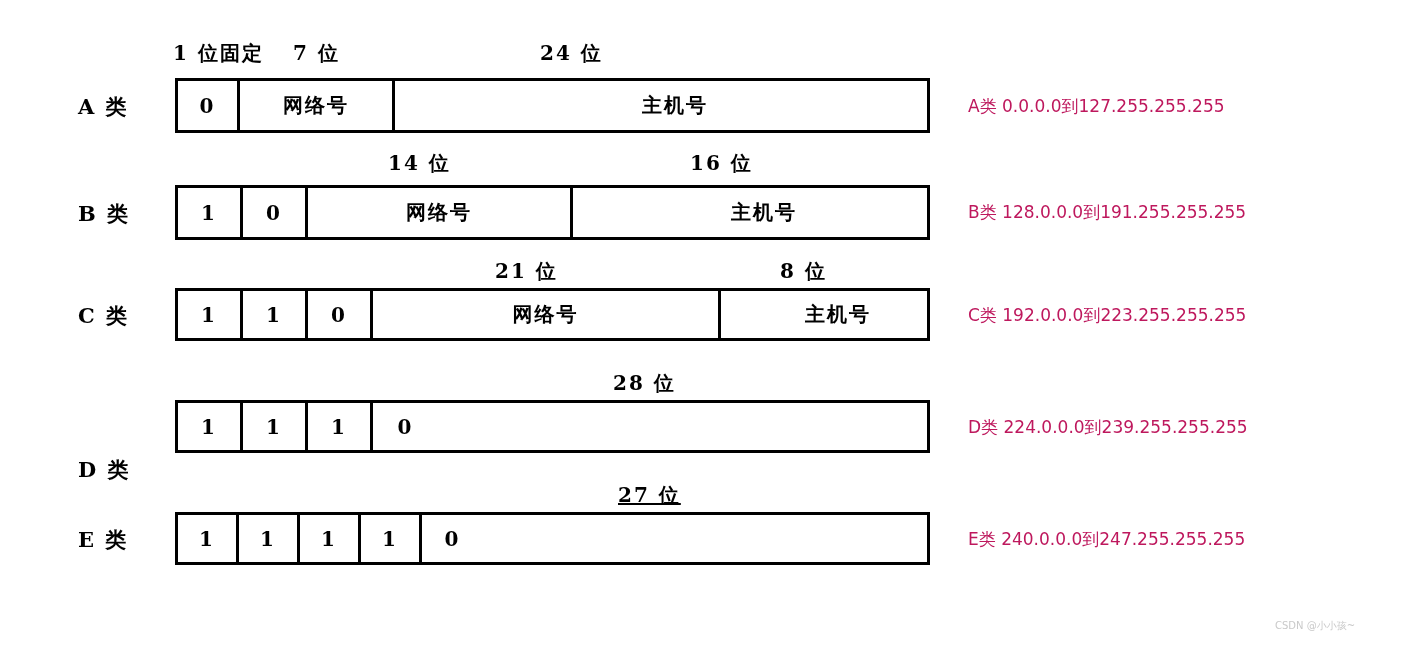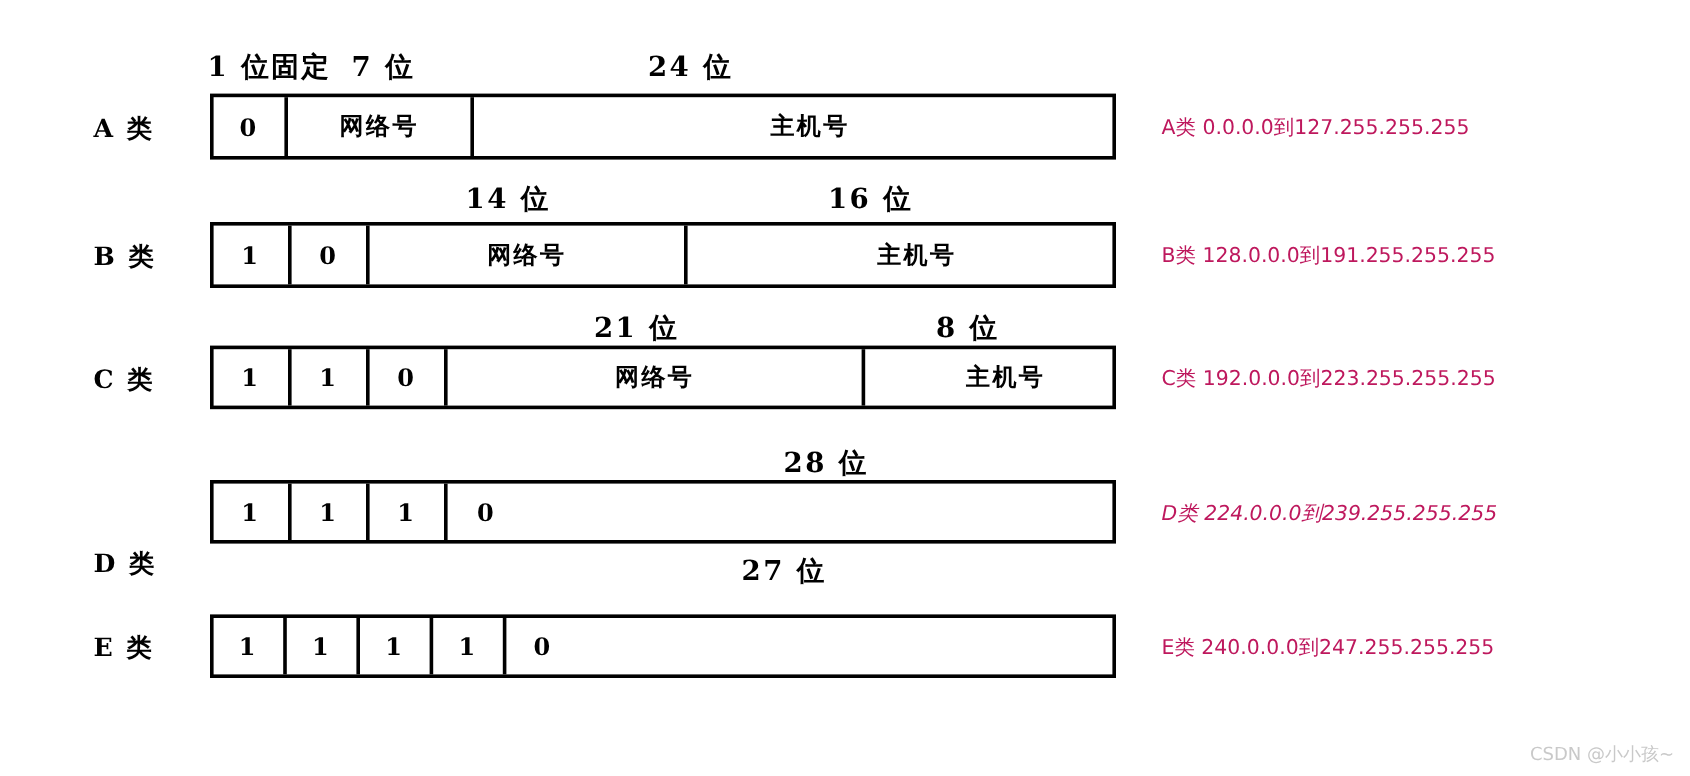--- a/index.html
+++ b/index.html
@@ -6,21 +6,21 @@
   html,body { background:#fff; }
   body { width:1408px; height:647px; position:relative; overflow:hidden;
          font-family:"DejaVu Serif", serif; }
   .stage { position:absolute; inset:0; }
 
   
   .class-label { position:absolute; left:78px; font-size:21px; font-weight:bold;
                  color:#000; letter-spacing:2px; white-space:nowrap; }
 
   
-  .hdr { position:absolute; font-size:23px; font-weight:bold; color:#000;
+  .hdr { position:absolute; font-size:20px; font-weight:bold; color:#000;
          letter-spacing:2px; white-space:nowrap; }
 
   
   .box { position:absolute; left:175px; width:755px; display:flex;
          border:3px solid #000; background:#fff; }
   .cell { display:flex; align-items:center; justify-content:center;
           border-right:3px solid #000; font-size:20px; font-weight:bold;
           color:#000; letter-spacing:2px; white-space:nowrap; }
   .cell:last-child { border-right:none; }
   .cell.grow { flex:1;padding-left:28px; }
@@ -36,34 +36,34 @@
           font-size:17px; color:#be185d; white-space:nowrap; }
 
   
   .rA .class-label { top:93px; }  .rA .box { top:78px; }
   .rB .class-label { top:200px; } .rB .box { top:185px; }
   .rC .class-label { top:302px; } .rC .box { top:288px; }
   .rD .class-label { top:414px;margin-top:42px; } .rD .box { top:400px; }
   .rE .class-label { top:526px; } .rE .box { top:512px; }
 
   .rA .note { top:95px; }  .rB .note { top:201px; } .rC .note { top:304px; }
-  .rD .note { top:416px;font-style:italic; } .rE .note { top:528px; }
+  .rD .note { top:416px; } .rE .note { top:528px; }
 
   .rA .hdr-0 { left:173px; top:40px; }
   .rA .hdr-1 { left:293px; top:40px; }
   .rA .hdr-2 { left:540px; top:40px; }
   .rB .hdr-0 { left:388px; top:150px; }
   .rB .hdr-1 { left:690px; top:150px; }
   .rC .hdr-0 { left:495px; top:258px; }
   .rC .hdr-1 { left:780px; top:258px; }
-  .rD .hdr-0 { left:613px; top:370px;margin-left:40px; }
-  .rE .hdr-0 { left:618px; top:460px; }
+  .rD .hdr-0 { left:613px; top:370px; }
+  .rE .hdr-0 { left:618px; top:482px;text-decoration:underline; }
 
   .watermark { position:absolute; left:1275px; top:619px;
-               font-family:"DejaVu Sans", sans-serif; font-size:15px;
+               font-family:"DejaVu Sans", sans-serif; font-size:10px;
                color:#c9c9c9; white-space:nowrap; }
 </style>
 </head>
 <body>
 
 <div class="stage">
 
   <div class="rA">
     <span class="hdr hdr-0">1 位固定</span>
     <span class="hdr hdr-1">7 位</span>

